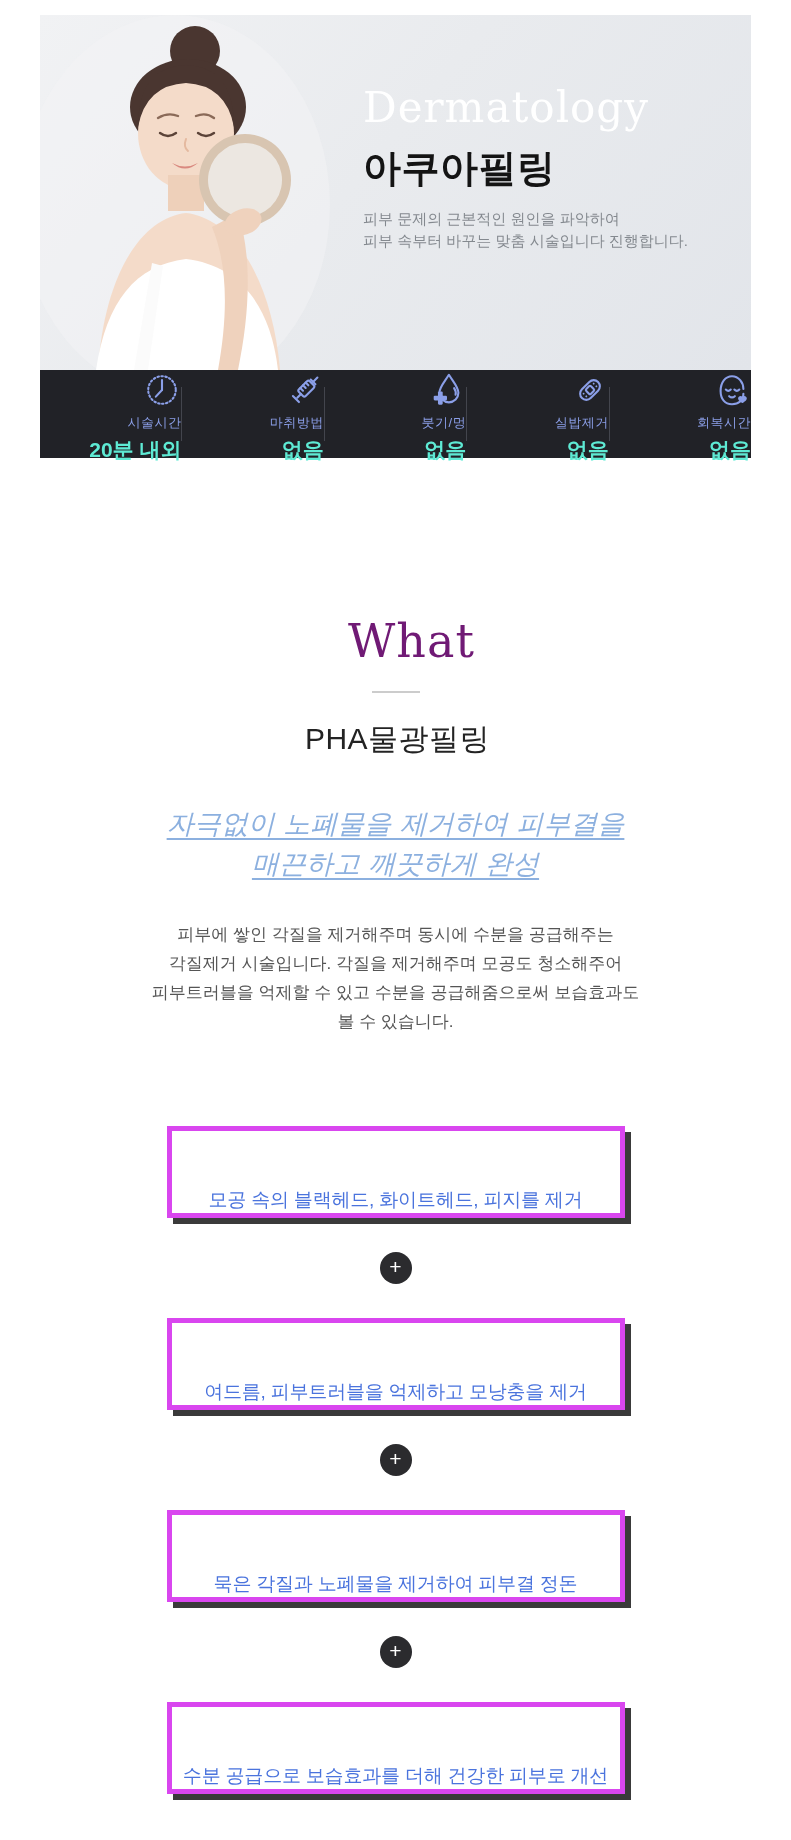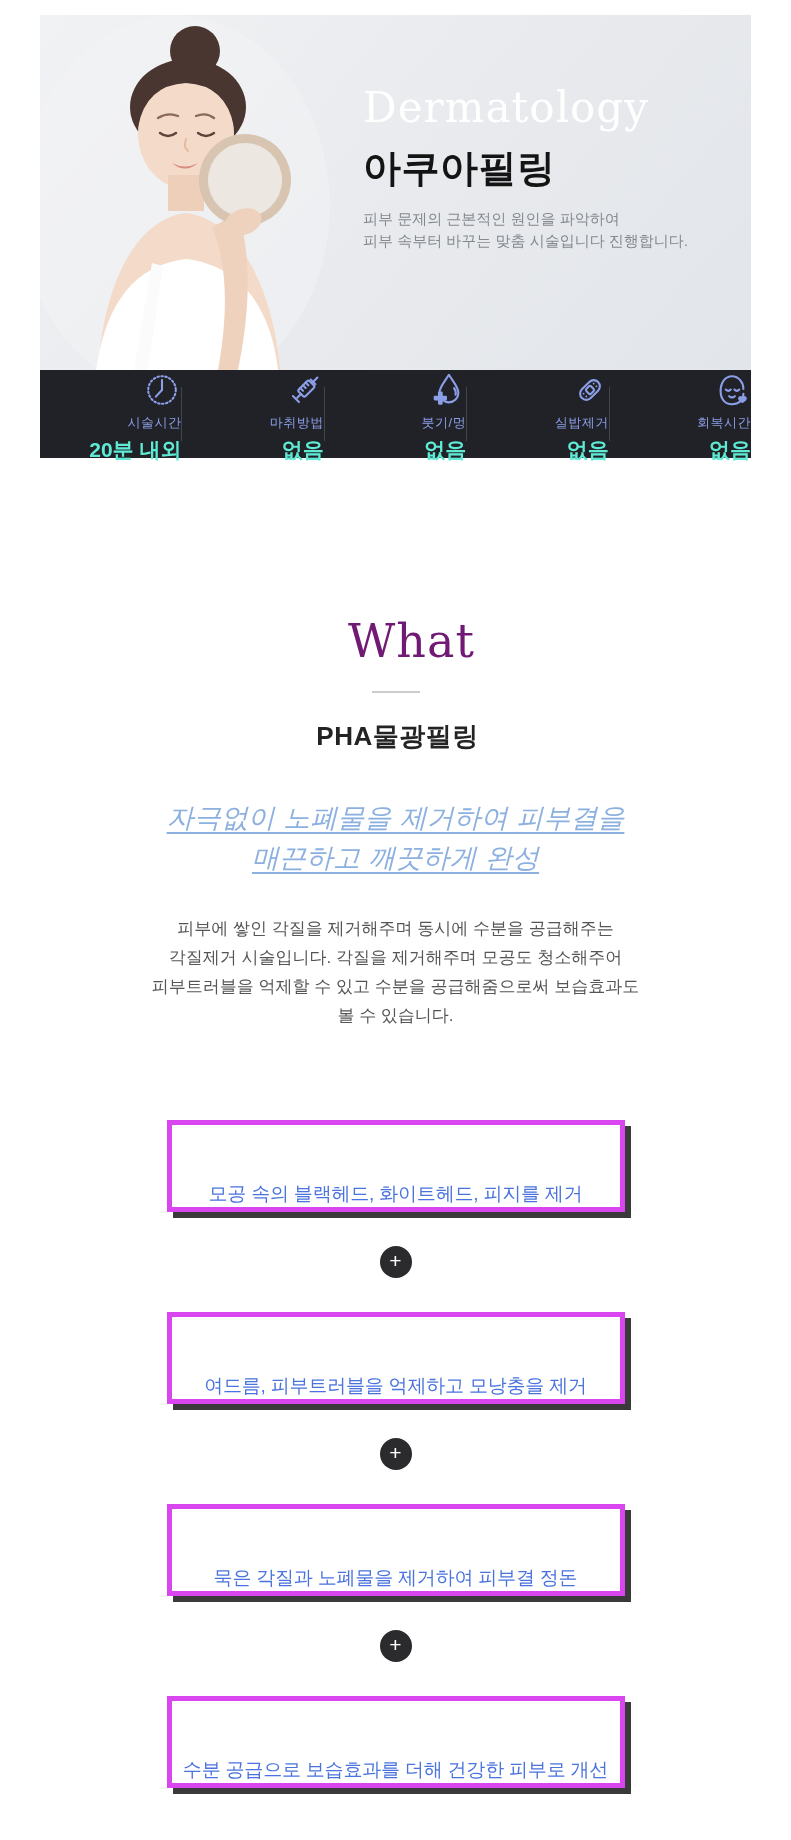--- a/index.html
+++ b/index.html
@@ -43,21 +43,21 @@
 
   
   .what{ text-align:center; }
   .what-heading{
     margin:10px;padding-top:148px;
     font-family:"DejaVu Serif", serif;font-weight:400;
     font-size:46px;color:#701a75;letter-spacing:1px;line-height:1.1;padding-left:32px;
   }
   .what-divider{width:48px;height:2px;background:#cccccc;margin:24px auto 0 auto;}
   .treatment-title{
-    margin:26px 0 0 4px;font-size:26px;font-weight:700;color:#232323;letter-spacing:0.5px;
+    margin:26px 0 0 4px;font-size:30px;font-weight:400;color:#232323;letter-spacing:0.5px;
   }
   .highlight{
     margin-top:44px;font-family:"DejaVu Serif", serif;
     font-size:27px;line-height:40px;color:#8cb0df;
   }
   .highlight span{
     display:block;text-decoration:underline;text-underline-offset:5px;
     text-decoration-thickness:1.5px;
     font-style:italic;
   }

